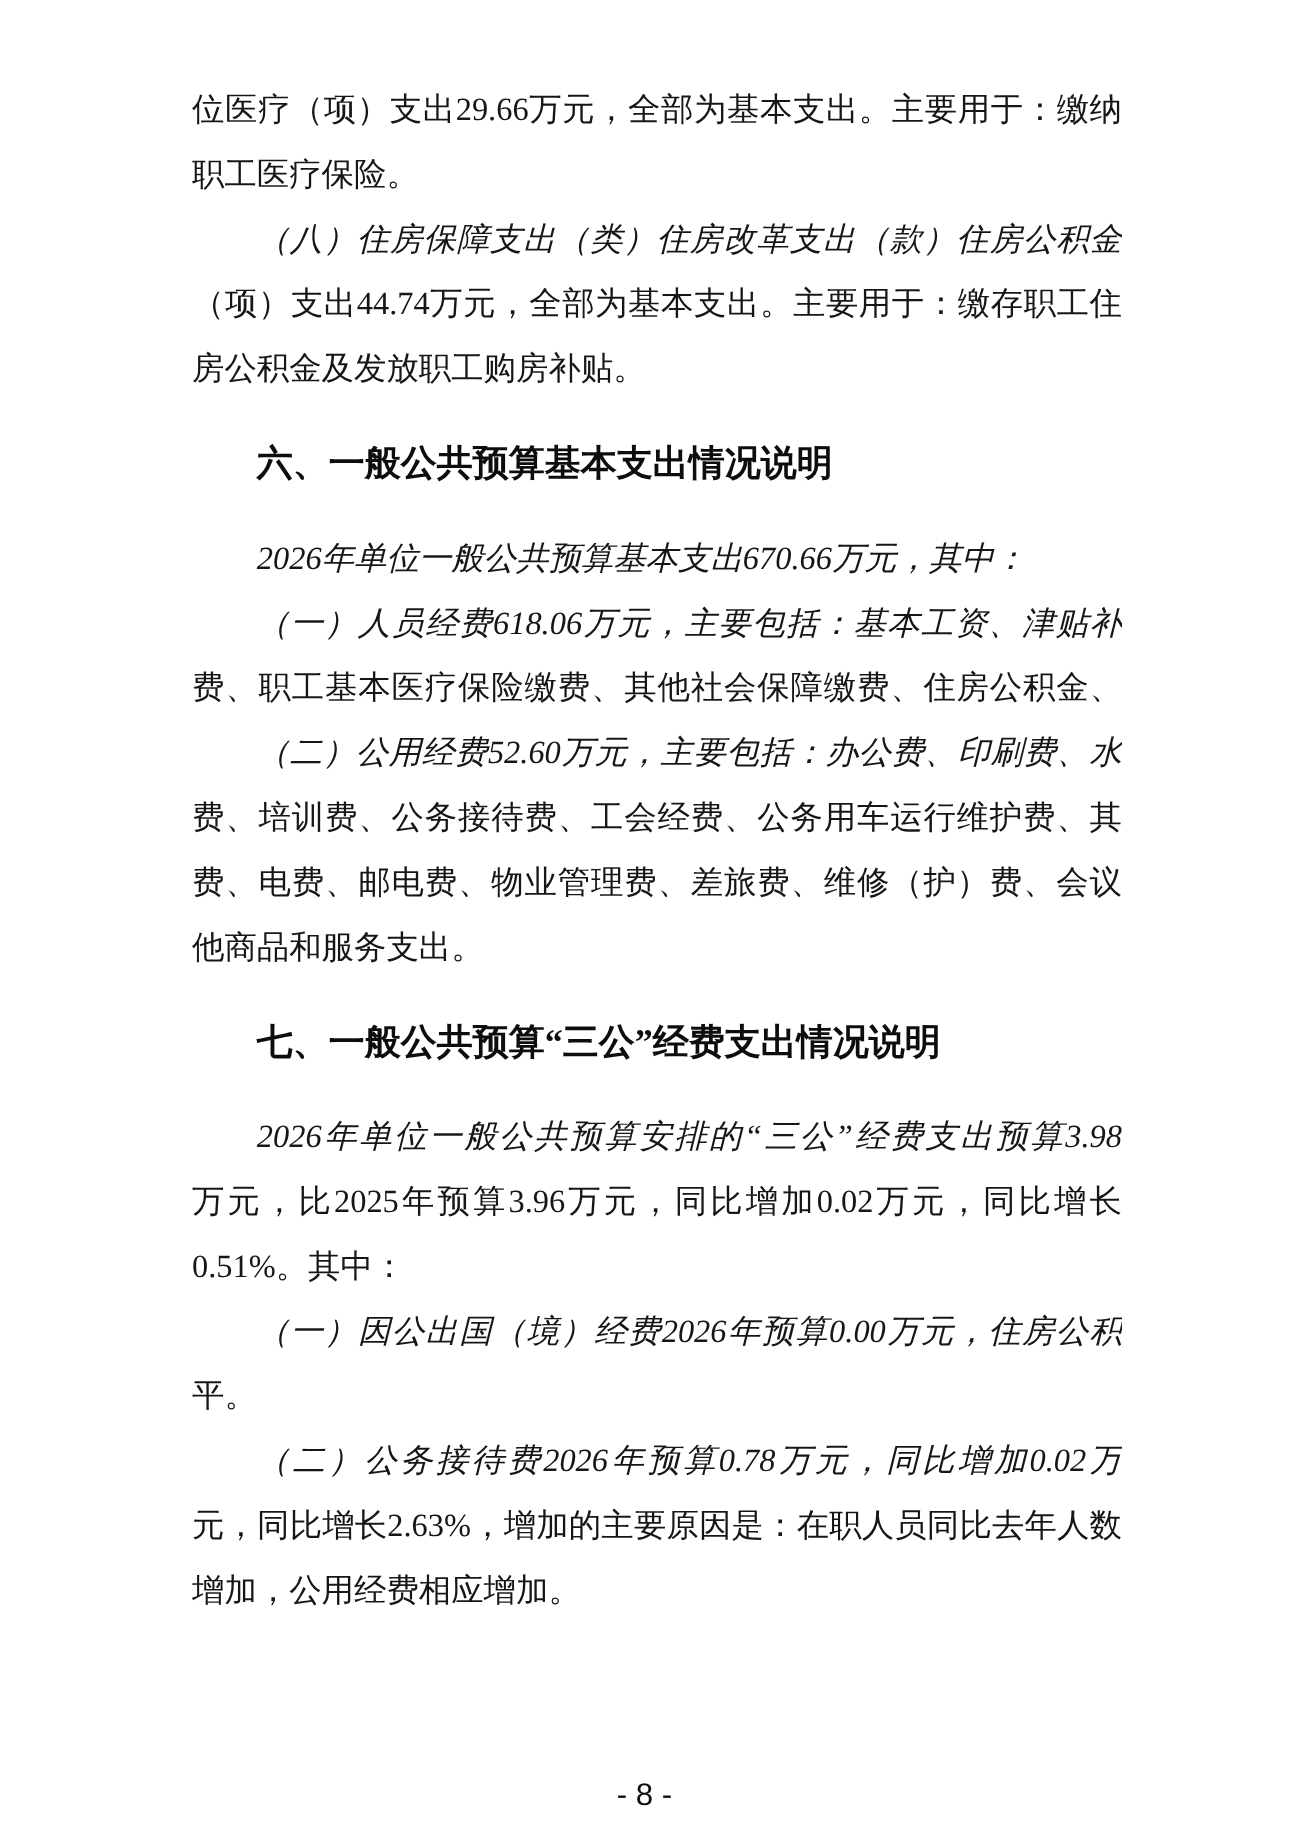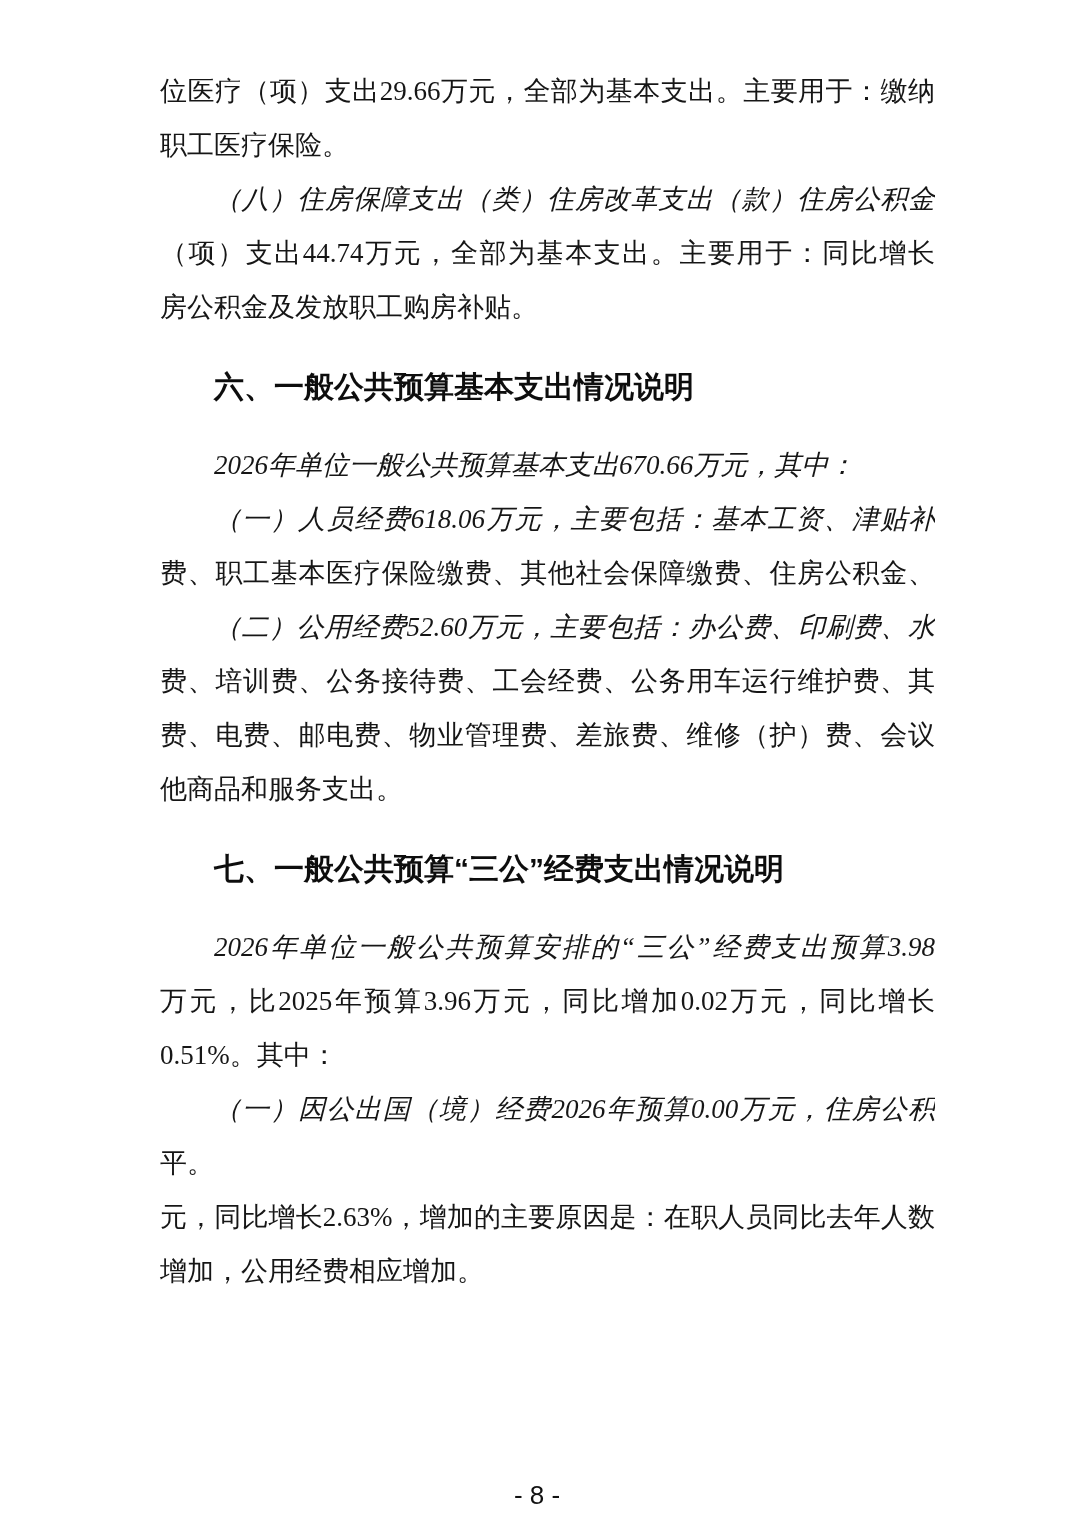--- a/index.html
+++ b/index.html
@@ -23,21 +23,21 @@
   }
   .line.fill {
     white-space: normal;
     text-align: justify;
     text-align-last: justify;
     text-justify: inter-character;
     overflow: hidden;
   }
   .line.indent { padding-left: 54px; font-style: italic; }
   .heading {
-    font-family: Liberation Sans, sans-serif;
+    font-family: Liberation Serif, serif;
     font-weight: 700;
     font-size: 30px;
     height: 54px;
     line-height: 54px;
     padding-left: 54px;
     margin: 26px 0 24px 0;
     white-space: nowrap;
     color: #0d0d0d;
   }
   .footer {
@@ -53,37 +53,38 @@
   }
 </style>
 </head>
 <body>
 
 <div class="page">
 
   <div class="line fill">位医疗（项）支出29.66万元，全部为基本支出。主要用于：缴纳</div>
   <div class="line">职工医疗保险。</div>
   <div class="line fill indent">（八）住房保障支出（类）住房改革支出（款）住房公积金</div>
-  <div class="line fill">（项）支出44.74万元，全部为基本支出。主要用于：同比增长</div>
+  <div class="line fill">（项）支出44.74万元，全部为基本支出。主要用于：缴存职工住</div>
   <div class="line">房公积金及发放职工购房补贴。</div>
 
   <div class="heading">六、一般公共预算基本支出情况说明</div>
 
   <div class="line indent">2026年单位一般公共预算基本支出670.66万元，其中：</div>
   <div class="line fill indent">（一）人员经费618.06万元，主要包括：基本工资、津贴补</div>
   <div class="line fill">费、职工基本医疗保险缴费、其他社会保障缴费、住房公积金、</div>
   <div class="line fill indent">（二）公用经费52.60万元，主要包括：办公费、印刷费、水</div>
   <div class="line fill">费、培训费、公务接待费、工会经费、公务用车运行维护费、其</div>
   <div class="line fill">费、电费、邮电费、物业管理费、差旅费、维修（护）费、会议</div>
   <div class="line">他商品和服务支出。</div>
 
   <div class="heading">七、一般公共预算“三公”经费支出情况说明</div>
 
   <div class="line fill indent">2026年单位一般公共预算安排的“三公”经费支出预算3.98</div>
   <div class="line fill">万元，比2025年预算3.96万元，同比增加0.02万元，同比增长</div>
   <div class="line">0.51%。其中：</div>
   <div class="line fill indent">（一）因公出国（境）经费2026年预算0.00万元，住房公积金</div>
   <div class="line">平。</div>
+  <div class="line fill indent">（二）公务接待费2026年预算0.78万元，同比增加0.02万</div>
   <div class="line fill">元，同比增长2.63%，增加的主要原因是：在职人员同比去年人数</div>
   <div class="line">增加，公用经费相应增加。</div>
 
   <div class="footer">- 8 -</div>
 </div>
 
 </body></html>

